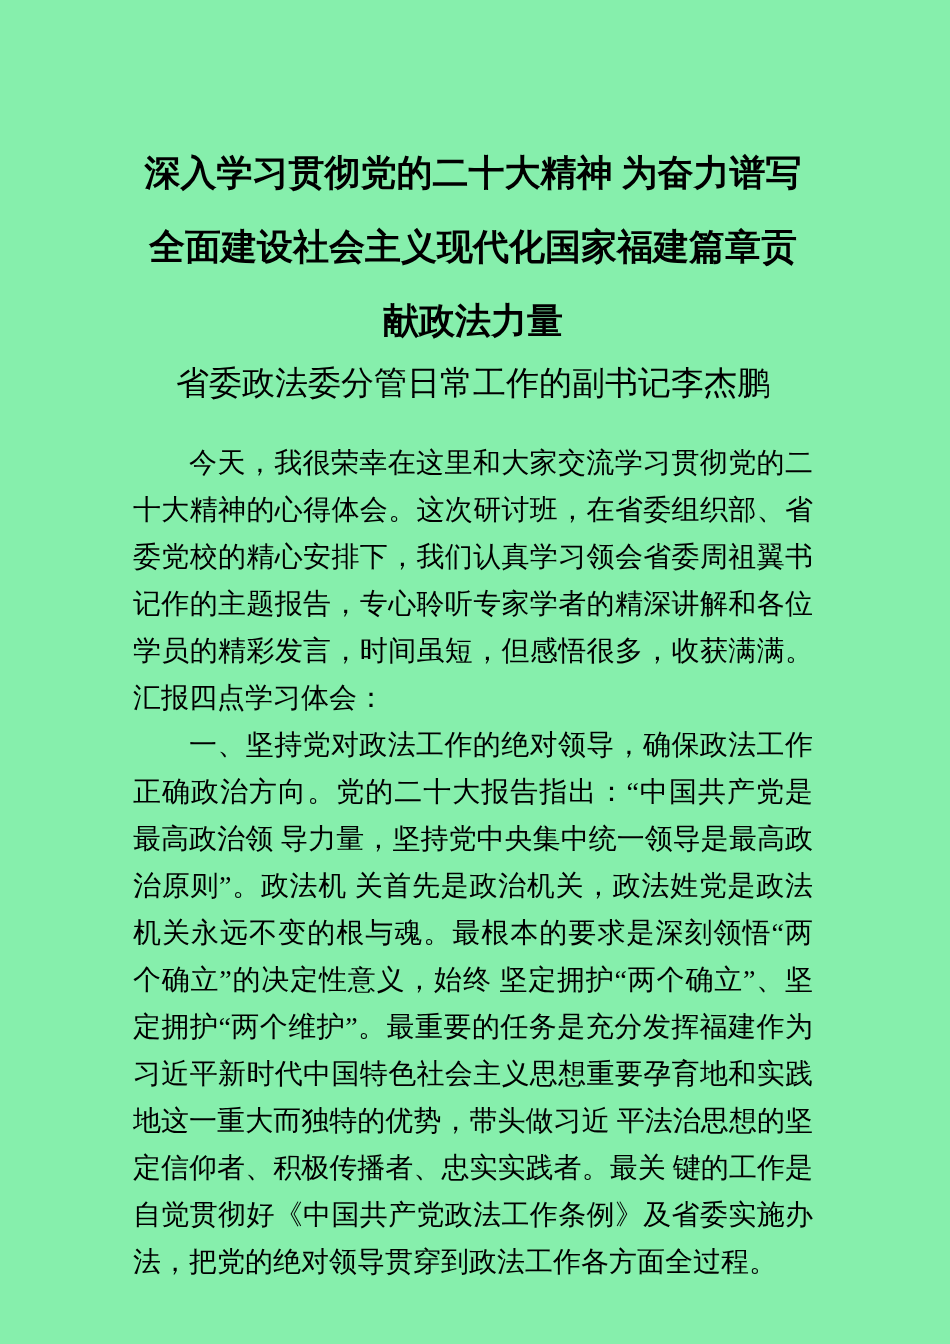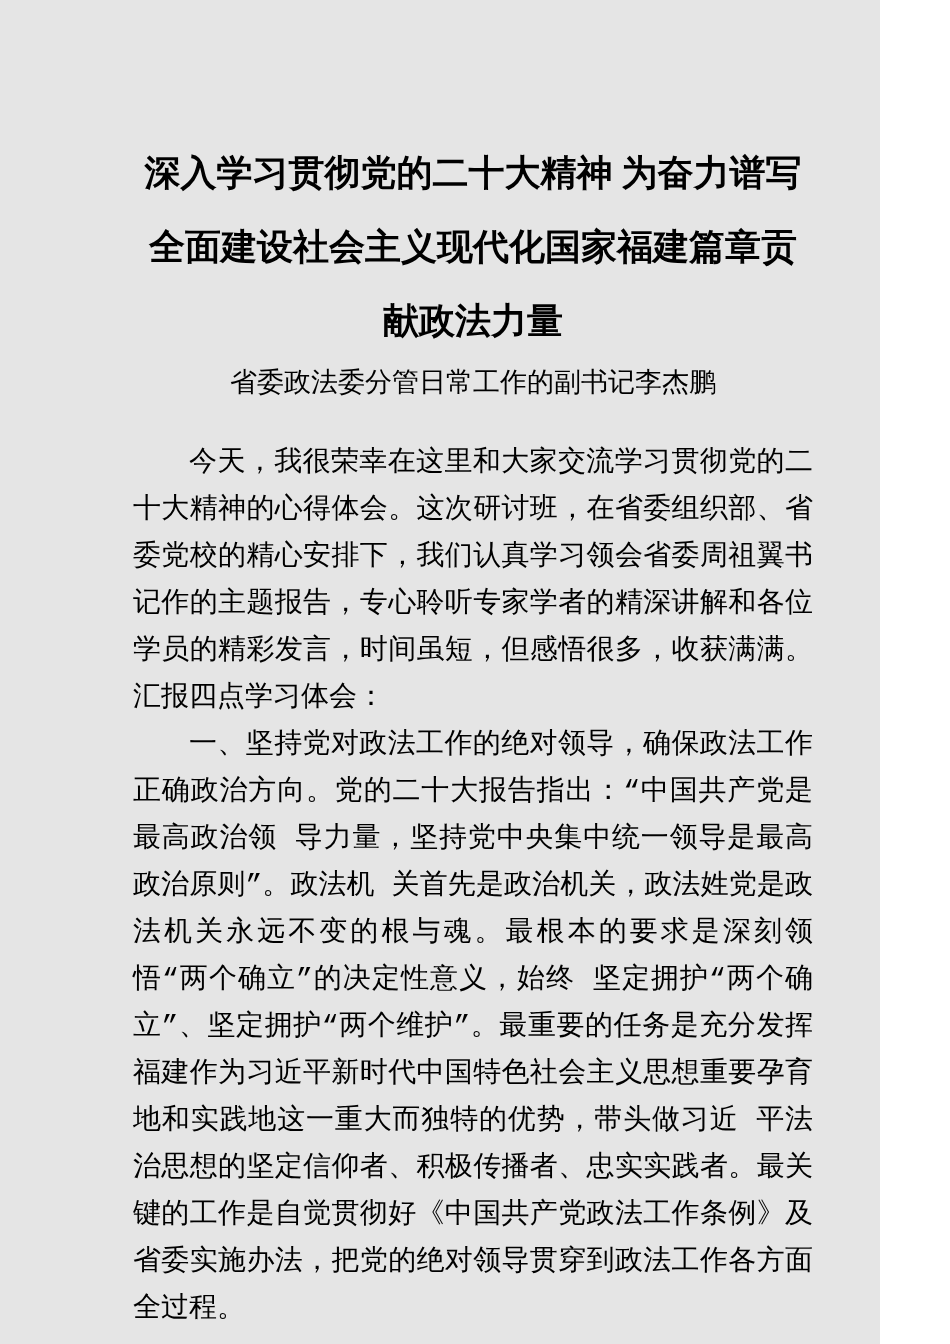--- a/index.html
+++ b/index.html
@@ -2,23 +2,23 @@
 <html><head>
 <meta charset="utf-8">
 <style>
   html, body {
     margin: 0;
     padding: 0;
     background: #ffffff;
   }
   .page {
     position: relative;
-    width: 880px;
+    width: 950px;
     height: 1344px;
-    background: #e5e5e5;
+    background: #86efac;
     overflow: hidden;
     color: #000000;
   }
   .content {
     position: absolute;
     left: 133px;
     top: 136px;
     width: 680px;
   }
   .doc-title {
@@ -28,28 +28,28 @@
     font-size: 36px;
     line-height: 74px;
     text-align: center;
     color: #000000;
     letter-spacing: 0;
   }
   .doc-author {
     margin: 2px 0 0 0;
     font-family: "Liberation Sans", "DejaVu Sans", sans-serif;
     font-weight: normal;
-    font-size: 27px;
+    font-size: 33px;
     line-height: 45px;
     text-align: center;
     color: #000000;
   }
   .doc-body {
     margin-top: 34px;
-    font-family: Liberation Mono, monospace;
+    font-family: Liberation Serif, serif;
     font-size: 28px;
     line-height: 47px;
     color: #000000;
   }
   .doc-para {
     margin: 0;
     text-indent: 2em;
     text-align: justify;
     text-justify: inter-ideograph;
     word-break: break-all;

